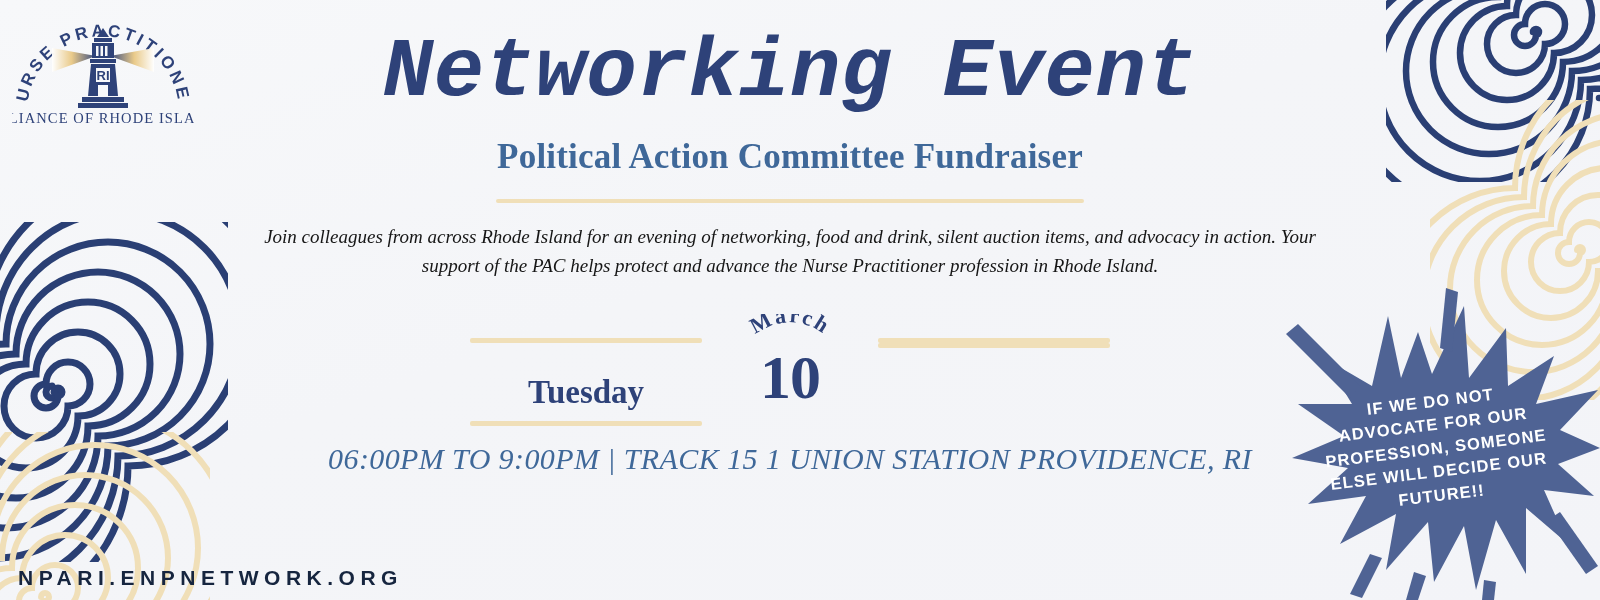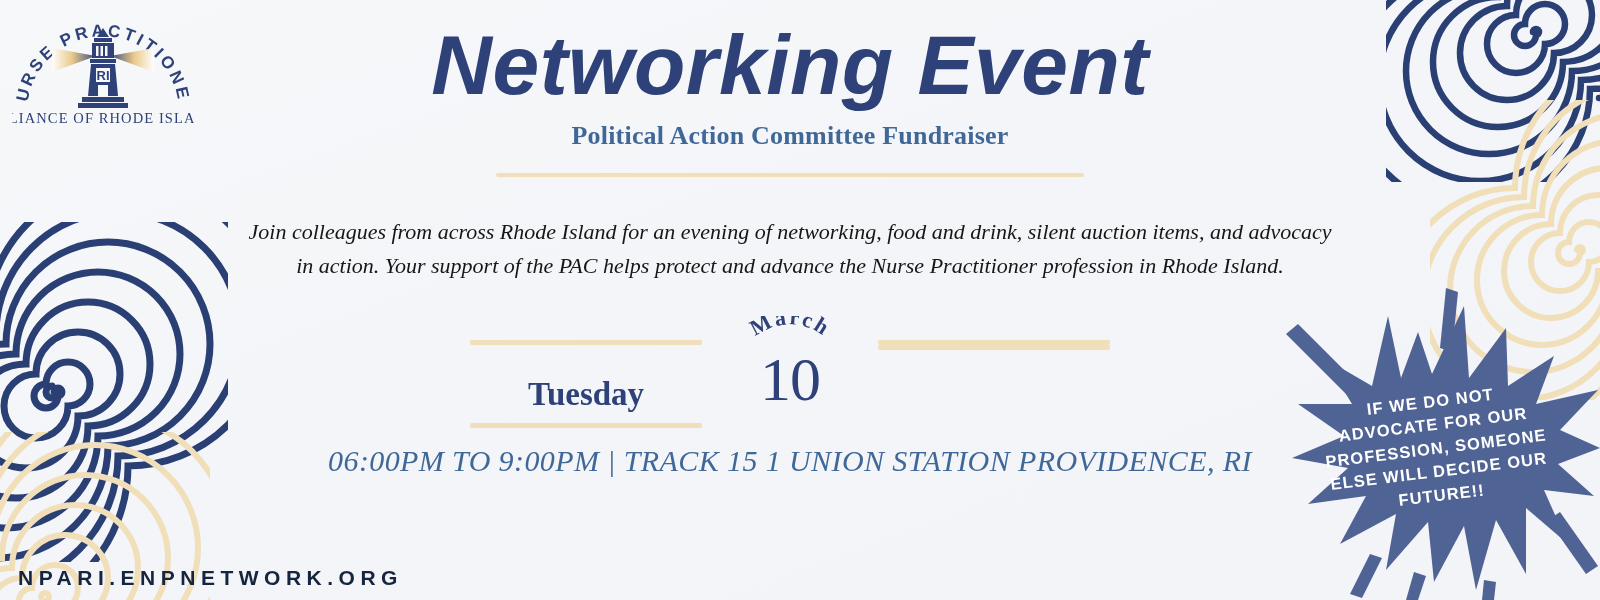--- a/index.html
+++ b/index.html
@@ -40,56 +40,56 @@
   #center-col {
     position: absolute;
     left: 200px;
     top: 0;
     width: 1180px;
     height: 600px;
     text-align: center;
   }
 
   #main-title {
-    margin: 4px;
+    margin: 12px;
     padding-top: 16px;
-    font-family: Liberation Sans, sans-serif;
+    font-family: Liberation Mono, monospace;
     font-style: italic;
     font-weight: 700;
     font-size: 84px;
     line-height: 1.08;
     letter-spacing: 0.5px;
     color: #2e4279;
   }
 
   #subtitle {
     margin: 0;
     padding-top: 6px;
     font-family: "Liberation Serif", serif;
     font-weight: 700;
-    font-size: 26px;
+    font-size: 35px;
     letter-spacing: 0.2px;
     color: #3f6899;
   }
 
   #title-rule {
     width: 588px;
     height: 4px;
     margin: 22px auto 0 auto;
     background: #f0dfb8;
     border-radius: 2px;
   }
 
   #description {
-    margin: 38px auto 0 auto;
+    margin: 19px auto 0 auto;
     width: 1090px;
     font-family: "Liberation Serif", serif;
     font-style: italic;
     font-weight: 400;
-    font-size: 22px;
+    font-size: 19px;
     line-height: 1.54;
     color: #161616;
   }
 
   
   #date-row {
     margin: 36px auto 0 auto;
     width: 640px;
     height: 100px;
     display: flex;
@@ -128,21 +128,21 @@
     width: 176px;
     height: 44px;
   }
   #month-arch svg { display: block; }
   #day-number {
     position: absolute;
     left: 0;
     top: 30px;
     width: 176px;
     font-family: "Liberation Serif", serif;
-    font-weight: 400;
+    font-weight: 700;
     font-size: 62px;
     line-height: 1;
     color: #2e4279;
     letter-spacing: -1px;
   }
 
   
   #venue-line {
     margin: 26px auto 0 auto;
     font-family: "Liberation Serif", serif;

